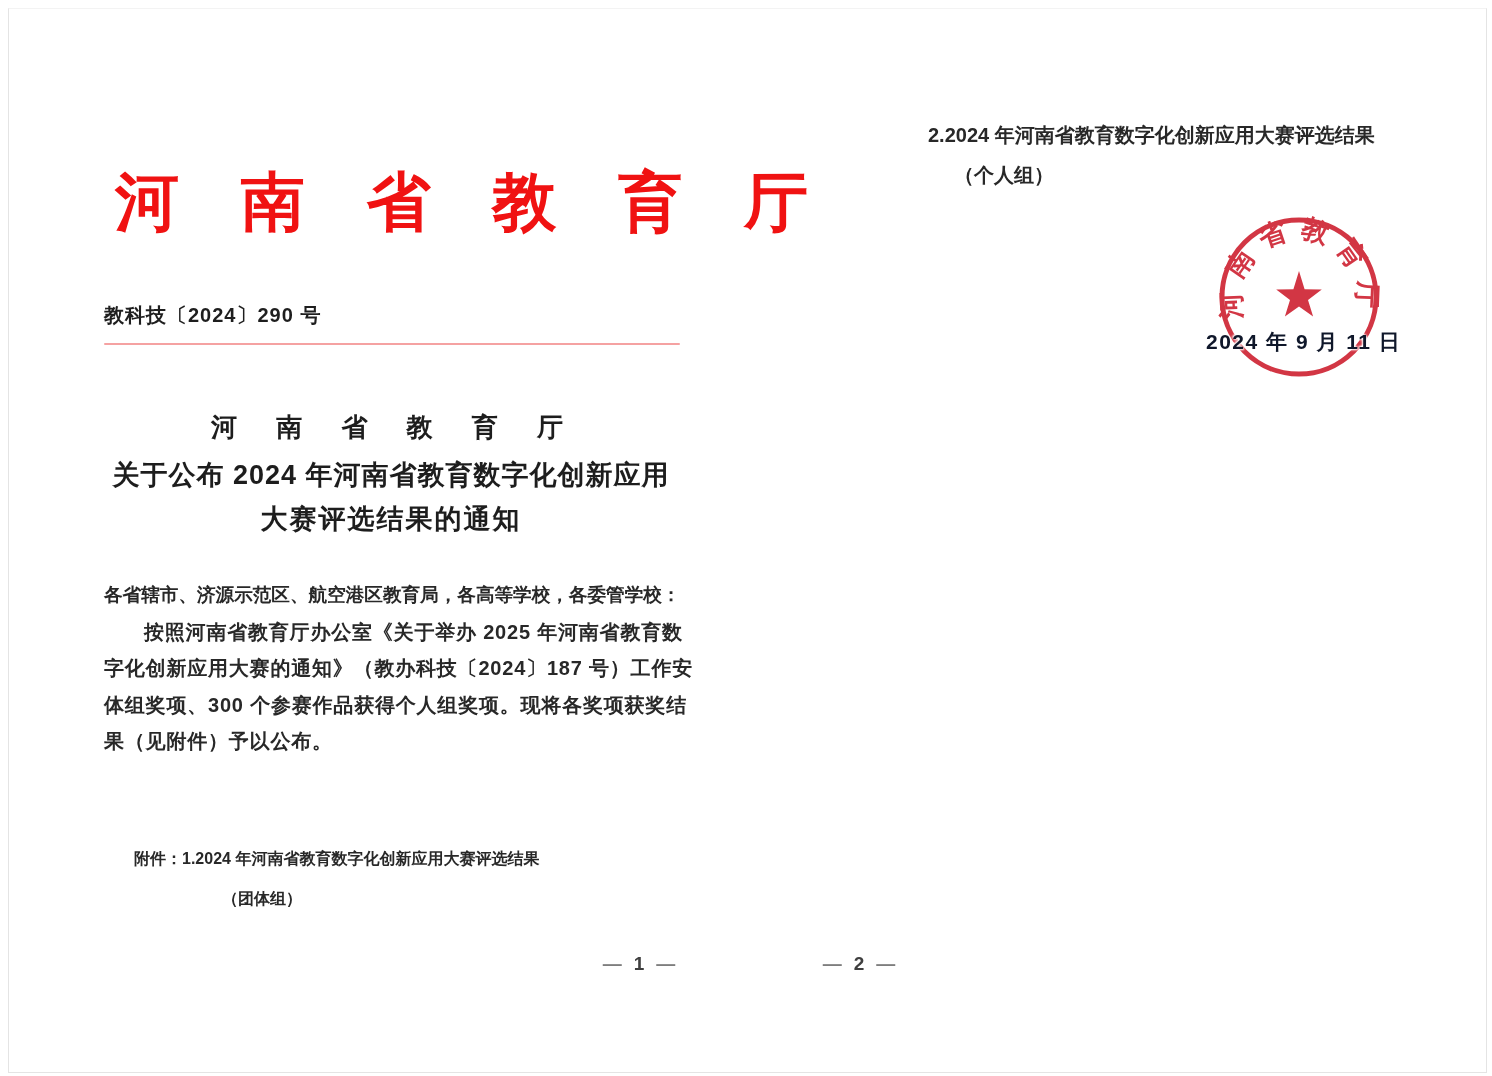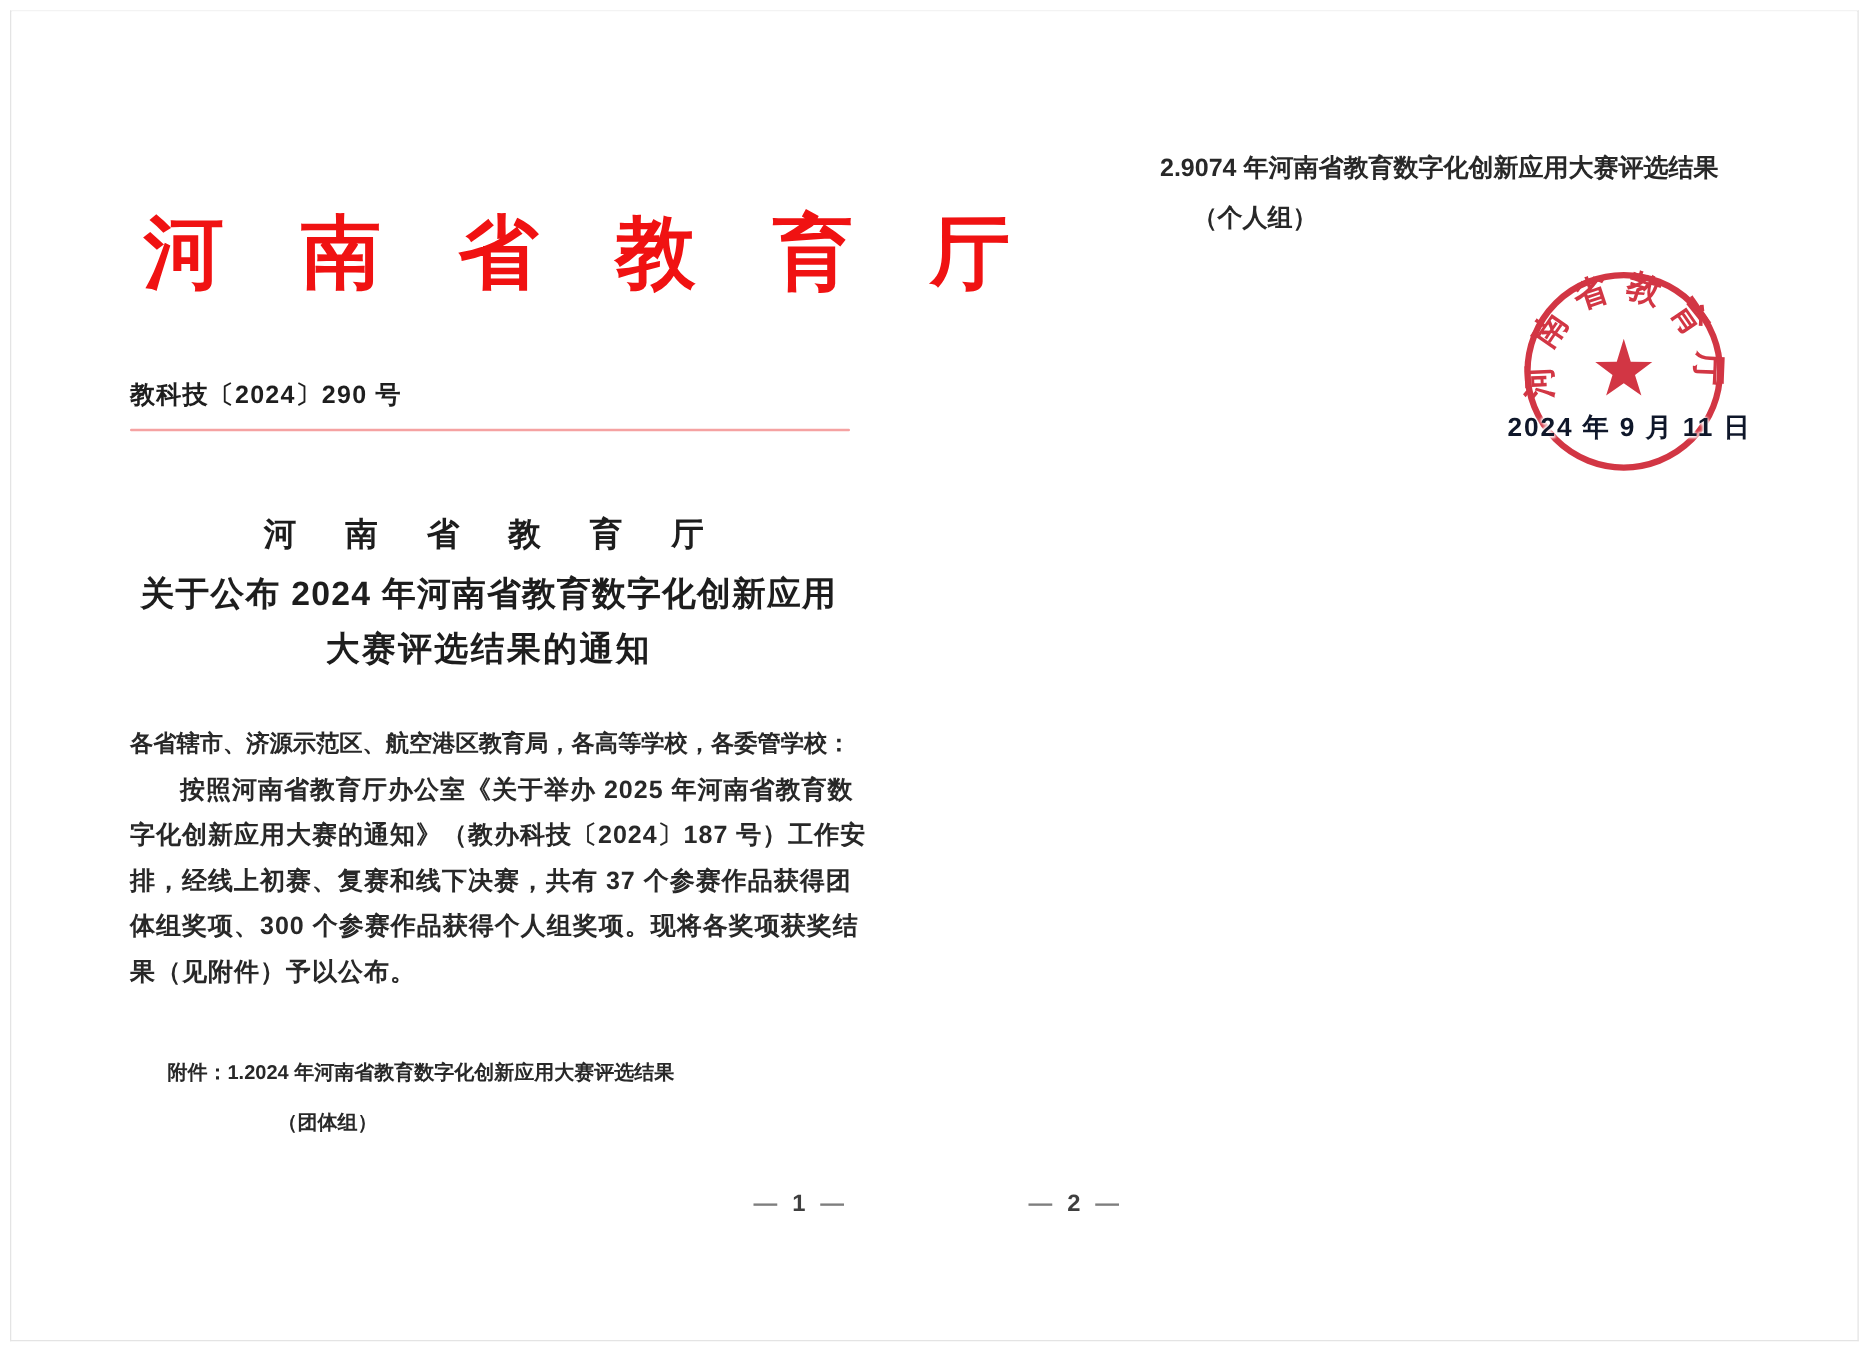--- a/index.html
+++ b/index.html
@@ -81,36 +81,35 @@
   <div class="title">
     <div class="t1">河 南 省 教 育 厅</div>
     <div class="t2">关于公布 2024 年河南省教育数字化创新应用</div>
     <div class="t3">大赛评选结果的通知</div>
   </div>
 
   <div class="docbody">
     <div class="bline b0">各省辖市、济源示范区、航空港区教育局，各高等学校，各委管学校：</div>
     <div class="bline b1">按照河南省教育厅办公室《关于举办 2025 年河南省教育数</div>
     <div class="bline b2">字化创新应用大赛的通知》（教办科技〔2024〕187 号）工作安</div>
-    <div class="bline b3">排，经线上初赛、复赛和线下决赛，共有 37 个参赛作品获得团</div>
     <div class="bline b4">体组奖项、300 个参赛作品获得个人组奖项。现将各奖项获奖结</div>
     <div class="bline b5">果（见附件）予以公布。</div>
   </div>
 
   <div class="attach">
     <div class="a1">附件：1.2024 年河南省教育数字化创新应用大赛评选结果</div>
     <div class="a2">（团体组）</div>
   </div>
 
   <div class="footer f1">
     <span class="dash">—</span><span class="num">1</span><span class="dash">—</span>
   </div>
 
   <div class="attach-r">
-    <div class="a1">2.9074 年河南省教育数字化创新应用大赛评选结果</div>
+    <div class="a1">2.2024 年河南省教育数字化创新应用大赛评选结果</div>
     <div class="a2">（个人组）</div>
   </div>
 
   <svg class="seal" width="200" height="200" viewBox="0 0 200 200">
     <circle cx="100" cy="100" r="77" fill="none" stroke-width="5" stroke="#d02c3a"></circle>
     <polygon points="100,74 105.6,92.3 122.8,92.6 109.0,102.9 114.1,119.4 100,109.5 85.9,119.4 91.0,102.9 77.2,92.6 94.4,92.3" fill="#d02c3a"></polygon>
     <defs>
       <path id="sealArc" d="M 48.7,129.5 A 59,59 0 1 1 151.3,129.5" fill="none"></path>
     </defs>
     <text font-size="27" font-weight="bold" letter-spacing="11" font-family="Liberation Sans, sans-serif">

